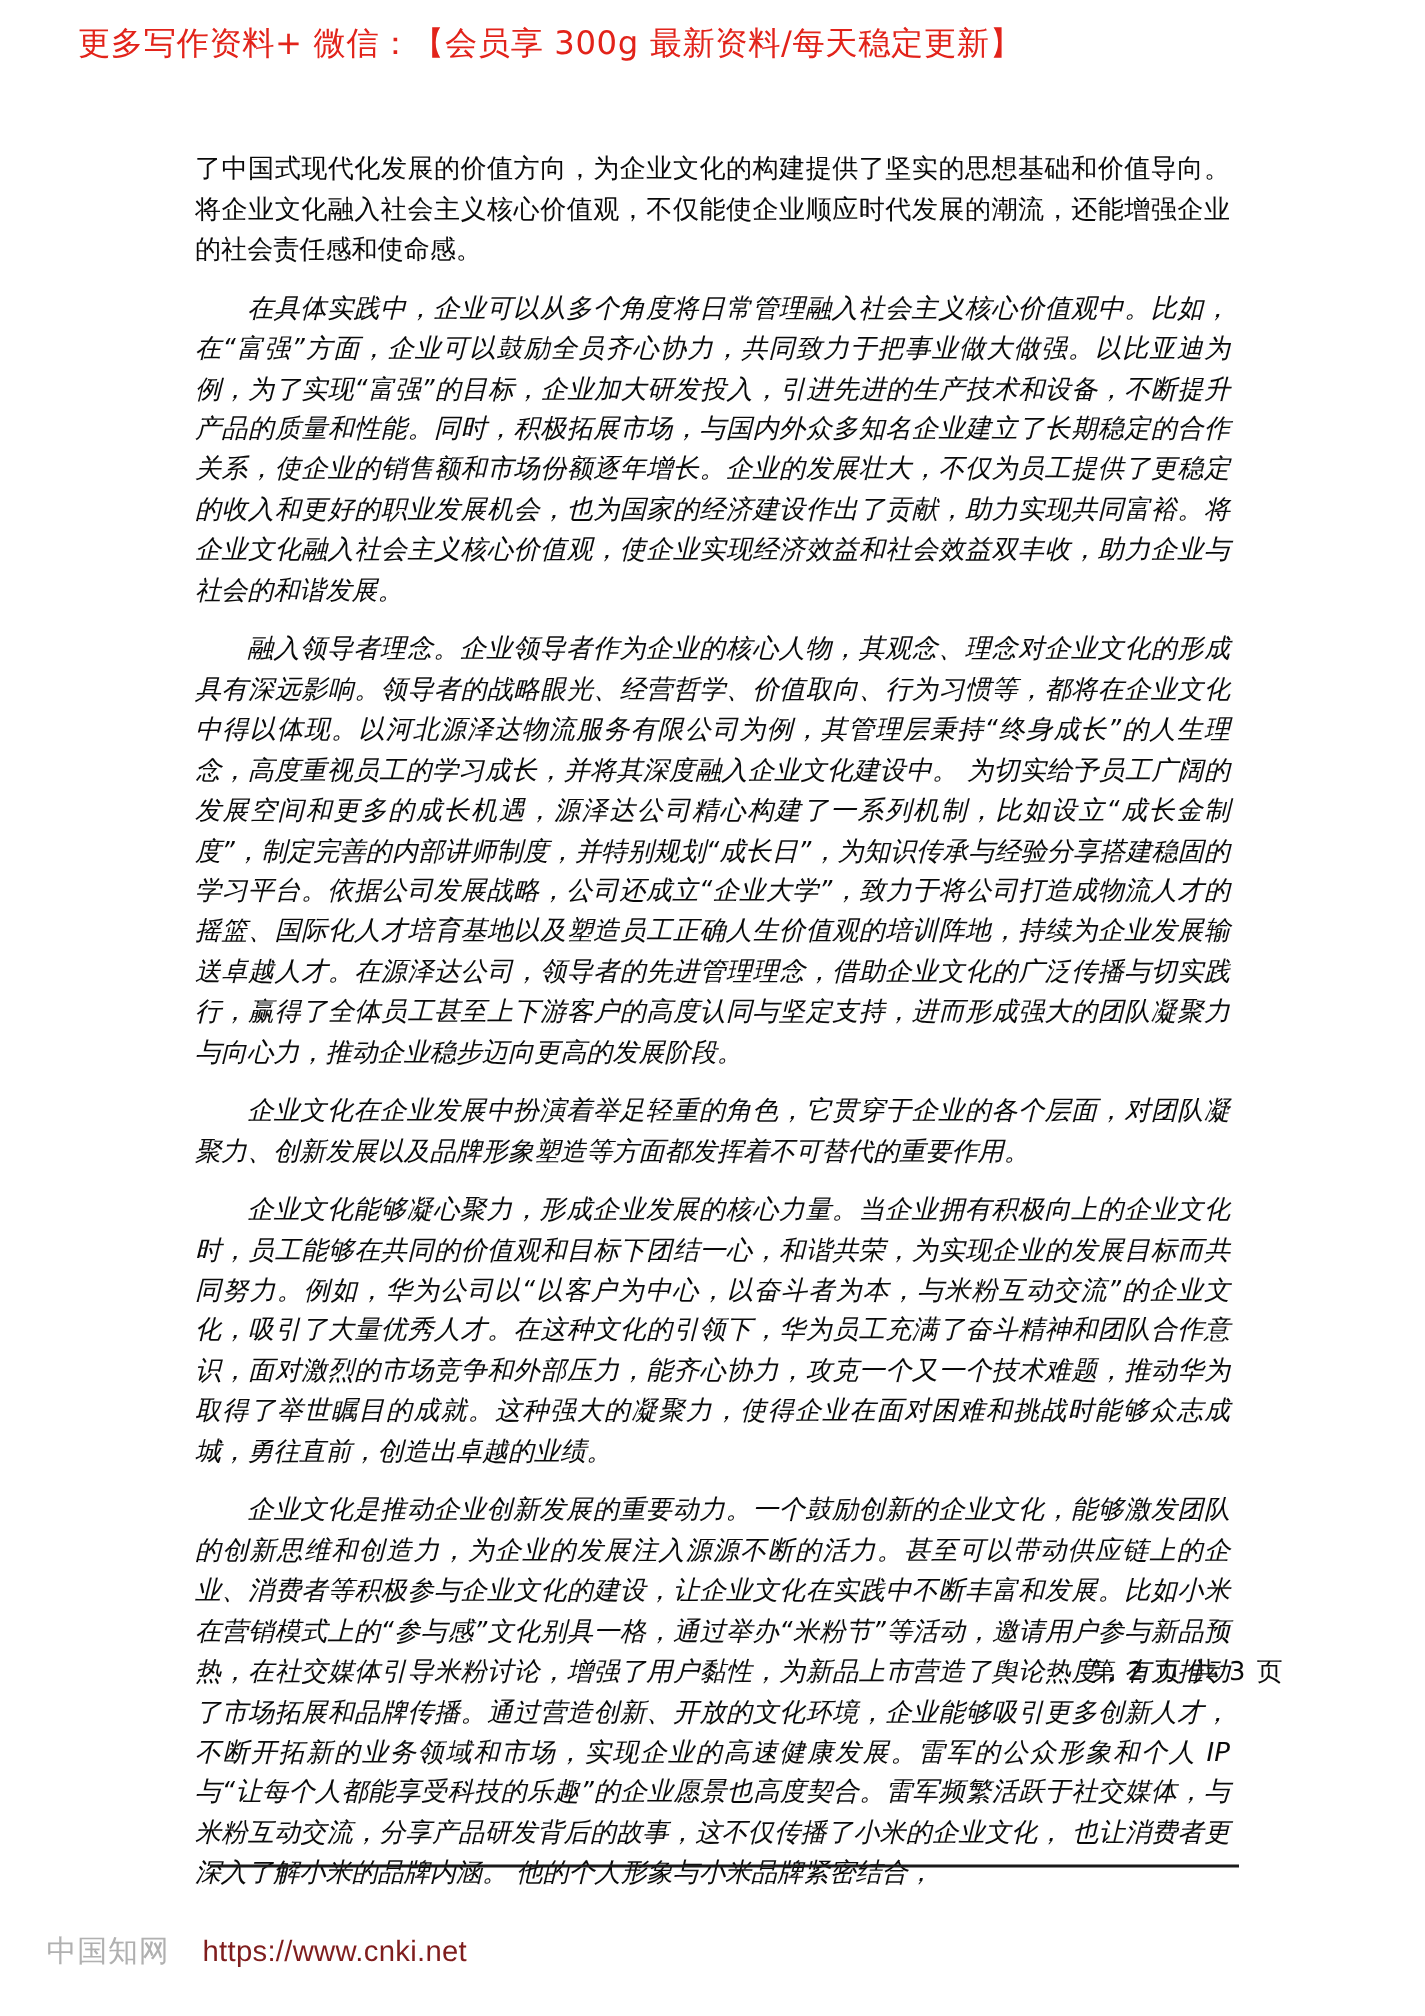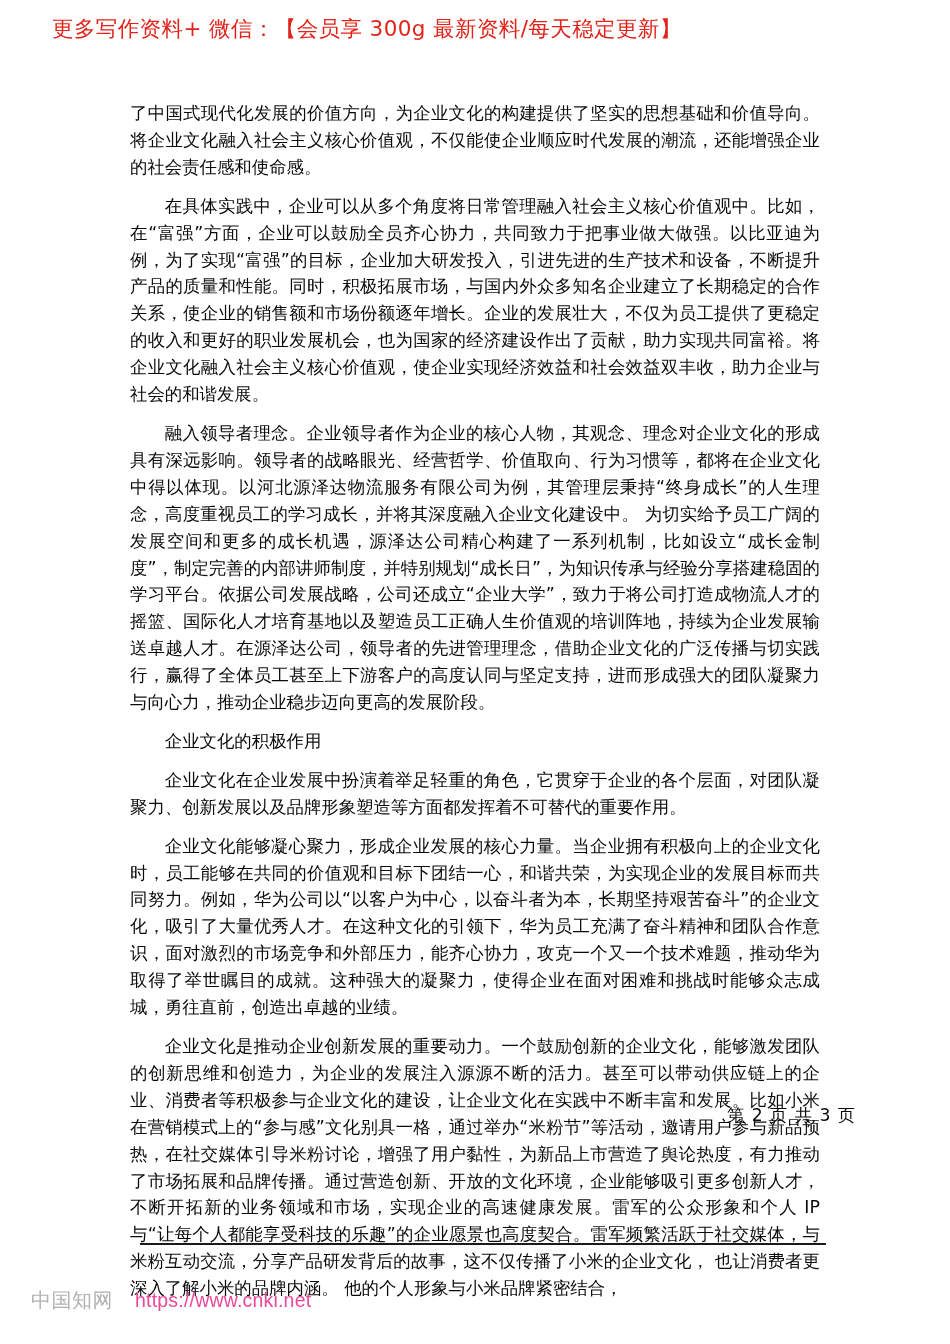--- a/index.html
+++ b/index.html
@@ -44,20 +44,21 @@
     line-height: 26.9px;
     text-align: justify;
     text-justify: inter-ideograph;
     text-align-last: left;
     color: #0a0a0a;
     font-family: "DejaVu Sans", "Liberation Sans", sans-serif;
     word-break: break-all;
   }
   .para.indent {
     text-indent: 2em;
+    font-style: italic;
   }
   .para.heading {
     text-indent: 2em;
     text-align: left;
   }
 
   
   .page-footer {
     position: absolute;
     left: 0;
@@ -91,37 +92,36 @@
     gap: 22px;
     color: #b3b3b3;
   }
   .cnki-name {
     font-size: 20px;
     letter-spacing: 0.5px;
     color: #b0b0b0;
   }
   .cnki-url {
     font-size: 19.5px;
-    color: #ec4899;
+    color: #7f1d1d;
     letter-spacing: 0.2px;
     font-family: "Liberation Sans", "DejaVu Sans", sans-serif;
   }
 </style>
 </head>
 <body>
 
 <div class="promo-header">更多写作资料+ 微信：【会员享 300g 最新资料/每天稳定更新】</div>
 
 <div class="doc-body">
   <p class="para">了中国式现代化发展的价值方向，为企业文化的构建提供了坚实的思想基础和价值导向。将企业文化融入社会主义核心价值观，不仅能使企业顺应时代发展的潮流，还能增强企业的社会责任感和使命感。</p>
   <p class="para indent">在具体实践中，企业可以从多个角度将日常管理融入社会主义核心价值观中。比如，在“富强”方面，企业可以鼓励全员齐心协力，共同致力于把事业做大做强。以比亚迪为例，为了实现“富强”的目标，企业加大研发投入，引进先进的生产技术和设备，不断提升产品的质量和性能。同时，积极拓展市场，与国内外众多知名企业建立了长期稳定的合作关系，使企业的销售额和市场份额逐年增长。企业的发展壮大，不仅为员工提供了更稳定的收入和更好的职业发展机会，也为国家的经济建设作出了贡献，助力实现共同富裕。将企业文化融入社会主义核心价值观，使企业实现经济效益和社会效益双丰收，助力企业与社会的和谐发展。</p>
   <p class="para indent">融入领导者理念。企业领导者作为企业的核心人物，其观念、理念对企业文化的形成具有深远影响。领导者的战略眼光、经营哲学、价值取向、行为习惯等，都将在企业文化中得以体现。以河北源泽达物流服务有限公司为例，其管理层秉持“终身成长”的人生理念，高度重视员工的学习成长，并将其深度融入企业文化建设中。 为切实给予员工广阔的发展空间和更多的成长机遇，源泽达公司精心构建了一系列机制，比如设立“成长金制度”，制定完善的内部讲师制度，并特别规划“成长日”，为知识传承与经验分享搭建稳固的学习平台。依据公司发展战略，公司还成立“企业大学”，致力于将公司打造成物流人才的摇篮、国际化人才培育基地以及塑造员工正确人生价值观的培训阵地，持续为企业发展输送卓越人才。在源泽达公司，领导者的先进管理理念，借助企业文化的广泛传播与切实践行，赢得了全体员工甚至上下游客户的高度认同与坚定支持，进而形成强大的团队凝聚力与向心力，推动企业稳步迈向更高的发展阶段。</p>
-  <p class="para heading">企业文化的积极作用</p>
   <p class="para indent">企业文化在企业发展中扮演着举足轻重的角色，它贯穿于企业的各个层面，对团队凝聚力、创新发展以及品牌形象塑造等方面都发挥着不可替代的重要作用。</p>
-  <p class="para indent">企业文化能够凝心聚力，形成企业发展的核心力量。当企业拥有积极向上的企业文化时，员工能够在共同的价值观和目标下团结一心，和谐共荣，为实现企业的发展目标而共同努力。例如，华为公司以“以客户为中心，以奋斗者为本，长期坚持艰苦奋斗”的企业文化，吸引了大量优秀人才。在这种文化的引领下，华为员工充满了奋斗精神和团队合作意识，面对激烈的市场竞争和外部压力，能齐心协力，攻克一个又一个技术难题，推动华为取得了举世瞩目的成就。这种强大的凝聚力，使得企业在面对困难和挑战时能够众志成城，勇往直前，创造出卓越的业绩。</p>
+  <p class="para indent">企业文化能够凝心聚力，形成企业发展的核心力量。当企业拥有积极向上的企业文化时，员工能够在共同的价值观和目标下团结一心，和谐共荣，为实现企业的发展目标而共同努力。例如，华为公司以“以客户为中心，以奋斗者为本，与米粉互动交流”的企业文化，吸引了大量优秀人才。在这种文化的引领下，华为员工充满了奋斗精神和团队合作意识，面对激烈的市场竞争和外部压力，能齐心协力，攻克一个又一个技术难题，推动华为取得了举世瞩目的成就。这种强大的凝聚力，使得企业在面对困难和挑战时能够众志成城，勇往直前，创造出卓越的业绩。</p>
   <p class="para indent">企业文化是推动企业创新发展的重要动力。一个鼓励创新的企业文化，能够激发团队的创新思维和创造力，为企业的发展注入源源不断的活力。甚至可以带动供应链上的企业、消费者等积极参与企业文化的建设，让企业文化在实践中不断丰富和发展。比如小米在营销模式上的“参与感”文化别具一格，通过举办“米粉节”等活动，邀请用户参与新品预热，在社交媒体引导米粉讨论，增强了用户黏性，为新品上市营造了舆论热度，有力推动了市场拓展和品牌传播。通过营造创新、开放的文化环境，企业能够吸引更多创新人才，不断开拓新的业务领域和市场，实现企业的高速健康发展。雷军的公众形象和个人 IP 与“让每个人都能享受科技的乐趣”的企业愿景也高度契合。雷军频繁活跃于社交媒体，与米粉互动交流，分享产品研发背后的故事，这不仅传播了小米的企业文化， 也让消费者更深入了解小米的品牌内涵。 他的个人形象与小米品牌紧密结合，</p>
 </div>
 
 <div class="page-footer">第 2 页 共 3 页</div>
 
 <div class="bottom-divider"></div>
 
 <div class="cnki-mark">
   <span class="cnki-name">中国知网</span>
   <span class="cnki-url">https://www.cnki.net</span>

